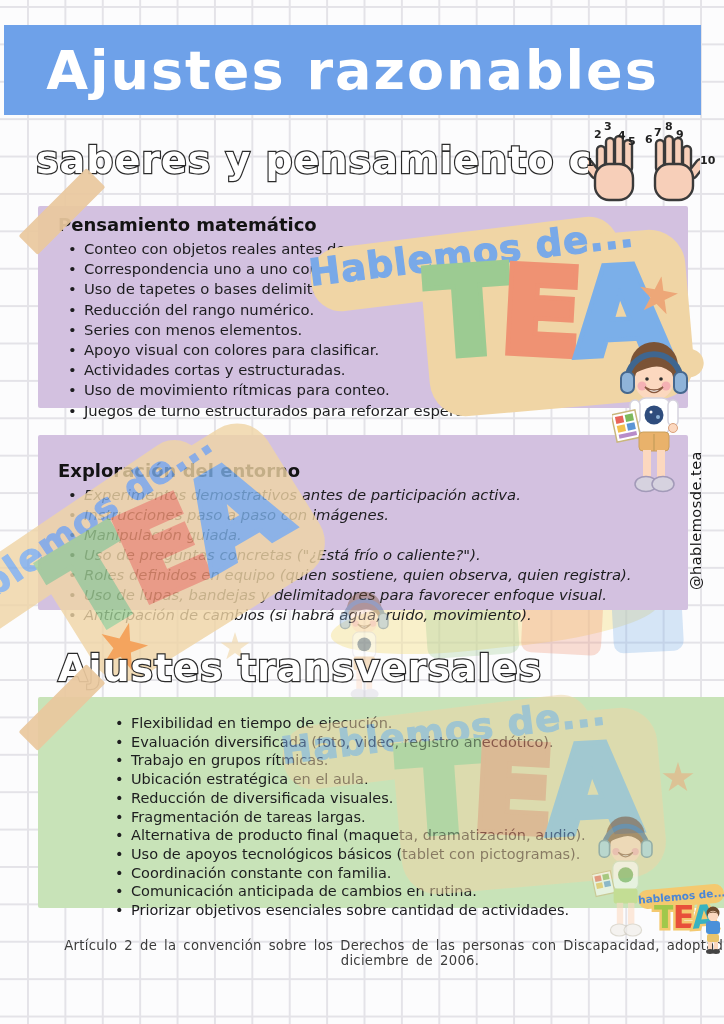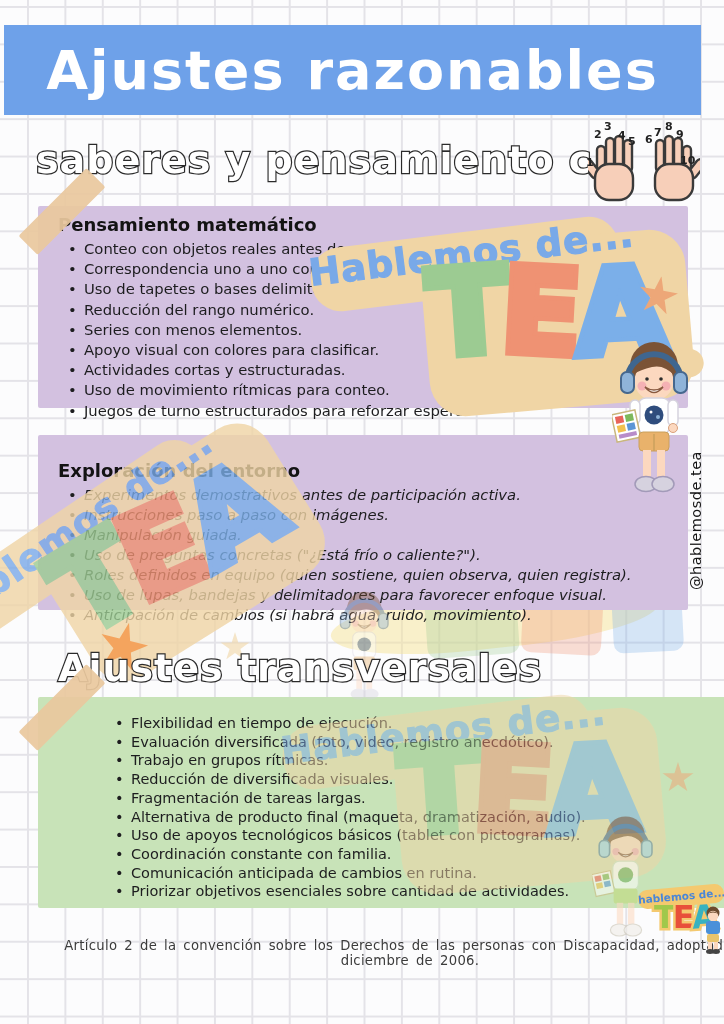--- a/index.html
+++ b/index.html
@@ -30,21 +30,21 @@
   .hand-numbers li{position:absolute;}
   .hand-numbers li:nth-child(1){left:-2px;top:36px;}
   .hand-numbers li:nth-child(2){left:6px;top:8px;}
   .hand-numbers li:nth-child(3){left:16px;top:0;}
   .hand-numbers li:nth-child(4){left:30px;top:9px;}
   .hand-numbers li:nth-child(5){left:40px;top:15px;}
   .hand-numbers li:nth-child(6){left:57px;top:13px;}
   .hand-numbers li:nth-child(7){left:66px;top:6px;}
   .hand-numbers li:nth-child(8){left:77px;top:0;}
   .hand-numbers li:nth-child(9){left:88px;top:8px;}
-  .hand-numbers li:nth-child(10){left:92px;top:34px;}
+  .hand-numbers li:nth-child(10){left:112px;top:34px;}
   
   .box{position:absolute;left:38px;width:650px;border-radius:2px;z-index:1;}
   .purple{background:#d3c1e0;}
   .greenbox{background:#c8e3b8;padding-left:47px;}
   .box1{top:206px;height:202px;}
   .box2{top:435px;height:175px;}
   .box3{top:697px;height:211px;}
   .box h3{position:relative;z-index:3;margin:8px 0 2px 20px;font-size:18px;font-weight:bold;color:#131313;}
   .bullets{position:relative;z-index:3;margin:4px 0 0 0;padding:0 12px 0 46px;list-style:none;}
   .bullets li{position:relative;font-size:14.8px;line-height:20.2px;color:#1d1d1f;}
@@ -211,20 +211,21 @@
   <div class="star star-mid"></div>
   <div class="star star-mid2"></div>
 
   <h2 class="outline head2">Ajustes transversales</h2>
 
   <section class="box greenbox box3">
     <ul class="bullets">
         <li>Flexibilidad en tiempo de ejecución.</li>
         <li>Evaluación diversificada (foto, video, registro anecdótico).</li>
         <li>Trabajo en grupos rítmicas.</li>
+        <li>Ubicación estratégica en el aula.</li>
         <li>Reducción de diversificada visuales.</li>
         <li>Fragmentación de tareas largas.</li>
         <li>Alternativa de producto final (maqueta, dramatización, audio).</li>
         <li>Uso de apoyos tecnológicos básicos (tablet con pictogramas).</li>
         <li>Coordinación constante con familia.</li>
         <li>Comunicación anticipada de cambios en rutina.</li>
         <li>Priorizar objetivos esenciales sobre cantidad de actividades.</li>
       </ul>
   </section>
 

